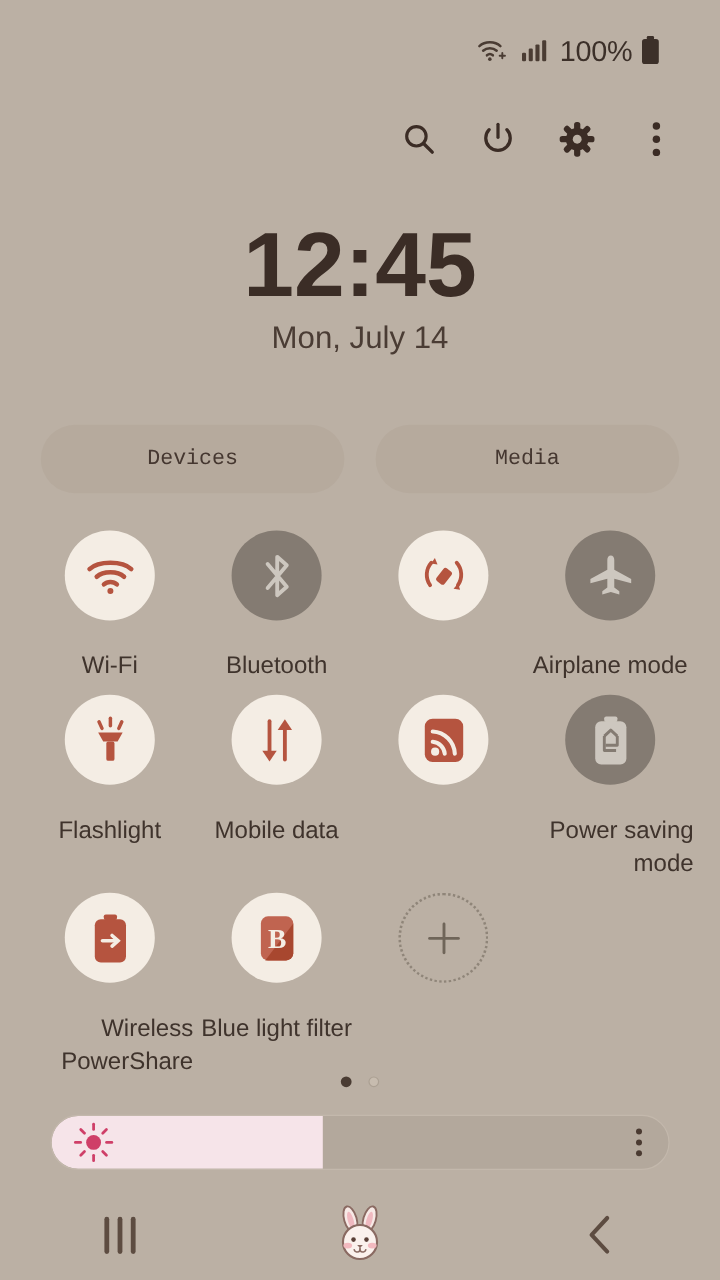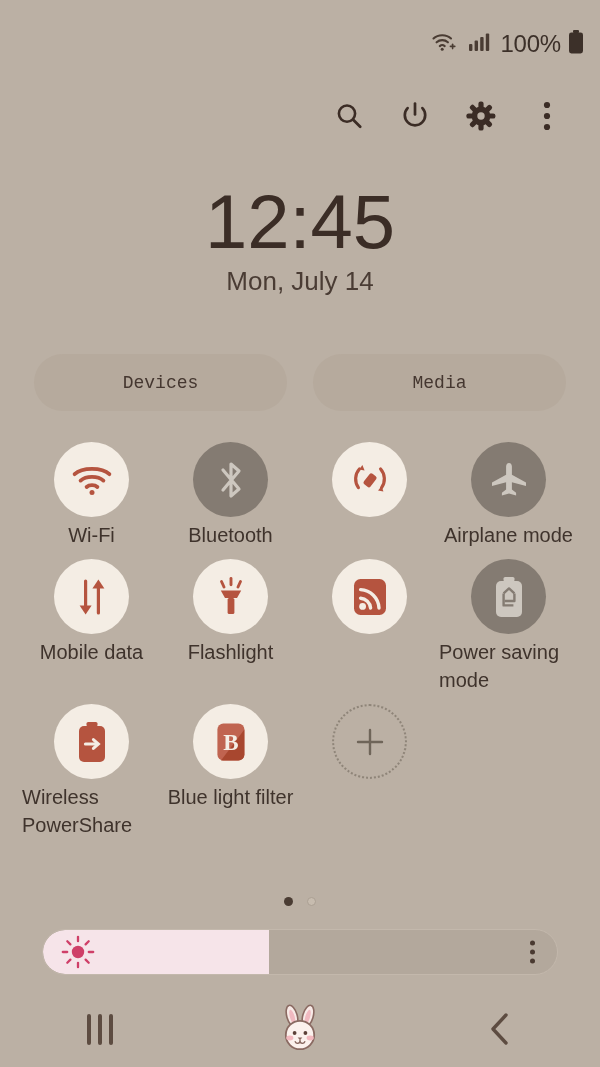--- a/index.html
+++ b/index.html
@@ -21,21 +21,21 @@
   }
 
   
   .statusbar {
     position: absolute;
     top: 0; left: 0; right: 0;
     height: 88px;
     display: flex;
     align-items: center;
     justify-content: flex-end;
-    padding-right: 16px;
+    padding-right: 50px;
     box-sizing: border-box;
   }
   .status-group {
     display: flex;
     align-items: center;
     gap: 7px;
   }
   .battery-text {
     font-size: 24px;
     color: #3c3029;
@@ -66,21 +66,21 @@
 
   
   .clockwrap {
     position: absolute;
     top: 184px;
     left: 0; right: 0;
     text-align: center;
   }
   .clock-time {
     font-size: 76px;
-    font-weight: 400;
+    font-weight: 700;
     color: #3b2d26;
     line-height: 1;
     letter-spacing: 0px;
   }
   .clock-date {
     margin-top: 6px;
     font-size: 26px;
     font-weight: 400;
     color: #4a3c34;
   }
@@ -133,24 +133,24 @@
     justify-content: center;
     box-sizing: border-box;
   }
   .tile-circle.on  { background: #f4ede4; }
   .tile-circle.off { background: #847b72; }
   .tile-circle.add {
     background: transparent;
     border: 2px dotted #8f8579;
   }
   .tile-label {
-    margin-top: 4px;
+    margin-top: 24px;
     font-size: 20px;
     line-height: 1.4;
-    text-align: left;
+    text-align: right;
     color: #3f332c;
     max-width: 140px;
   }
 
   
   .dots {
     position: absolute;
     top: 897px;
     left: 0; right: 0;
     display: flex;
@@ -375,45 +375,45 @@
       <div class="tile-circle off">
         <svg width="40" height="40" viewBox="0 0 40 40">
           <path d="M20 3 c1.8 0 2.9 1.6 2.9 3.6 v8.2 L37 22.4 v3.6 L22.9 22.2 v7.4 l4.2 3.1 v2.8 L20 33.4 l-7.1 2.1 v-2.8 l4.2-3.1 v-7.4 L3 26 v-3.6 l14.1-7.6 V6.6 C17.1 4.6 18.2 3 20 3 Z" fill="#cdc7bf"></path>
         </svg>
       </div>
       <div class="tile-label">Airplane mode</div>
     </div>
 
     <div class="tile">
       <div class="tile-circle on">
-        <svg width="40" height="42" viewBox="0 0 40 42">
-          <g stroke="#b5543f" stroke-width="3.2" stroke-linecap="round" fill="none">
-            <path d="M13.6 5 V34"></path>
-            <path d="M26.4 37 V8"></path>
-          </g>
-          <path d="M13.6 38.6 L7.6 29.6 H19.6 Z" fill="#b5543f"></path>
-          <path d="M26.4 3.4 L32.4 12.4 H20.4 Z" fill="#b5543f"></path>
-        </svg>
-      </div>
-      <div class="tile-label">Mobile data</div>
-    </div>
-
-    <div class="tile">
-      <div class="tile-circle on">
         <svg width="38" height="44" viewBox="0 0 38 44">
           <g stroke="#b5543f" stroke-width="2.9" stroke-linecap="round">
             <path d="M9.5 6.5 L12 12"></path>
             <path d="M19 3.5 L19 9.8"></path>
             <path d="M28.5 6.5 L26 12"></path>
           </g>
           <path d="M8.8 15.5 H29.2 L25 23 H13 Z" fill="#b5543f"></path>
           <rect x="15.6" y="23" width="6.8" height="16" rx="1.6" fill="#b5543f"></rect>
         </svg>
       </div>
       <div class="tile-label">Flashlight</div>
+    </div>
+
+    <div class="tile">
+      <div class="tile-circle on">
+        <svg width="40" height="42" viewBox="0 0 40 42">
+          <g stroke="#b5543f" stroke-width="3.2" stroke-linecap="round" fill="none">
+            <path d="M13.6 5 V34"></path>
+            <path d="M26.4 37 V8"></path>
+          </g>
+          <path d="M13.6 38.6 L7.6 29.6 H19.6 Z" fill="#b5543f"></path>
+          <path d="M26.4 3.4 L32.4 12.4 H20.4 Z" fill="#b5543f"></path>
+        </svg>
+      </div>
+      <div class="tile-label">Mobile data</div>
     </div>
 
     <div class="tile">
       <div class="tile-circle on">
         <svg width="42" height="44" viewBox="0 0 42 44">
           <rect x="5" y="4" width="32" height="36" rx="6.5" fill="#b5543f"></rect>
           <circle cx="13.6" cy="31.4" r="3.4" fill="#f4ede4"></circle>
           <g fill="none" stroke="#f4ede4" stroke-width="3.4" stroke-linecap="round">
             <path d="M11.6 23.2 a11 11 0 0 1 10 9.8"></path>
             <path d="M11.6 14.6 a19.4 19.4 0 0 1 18.4 18.4"></path>

